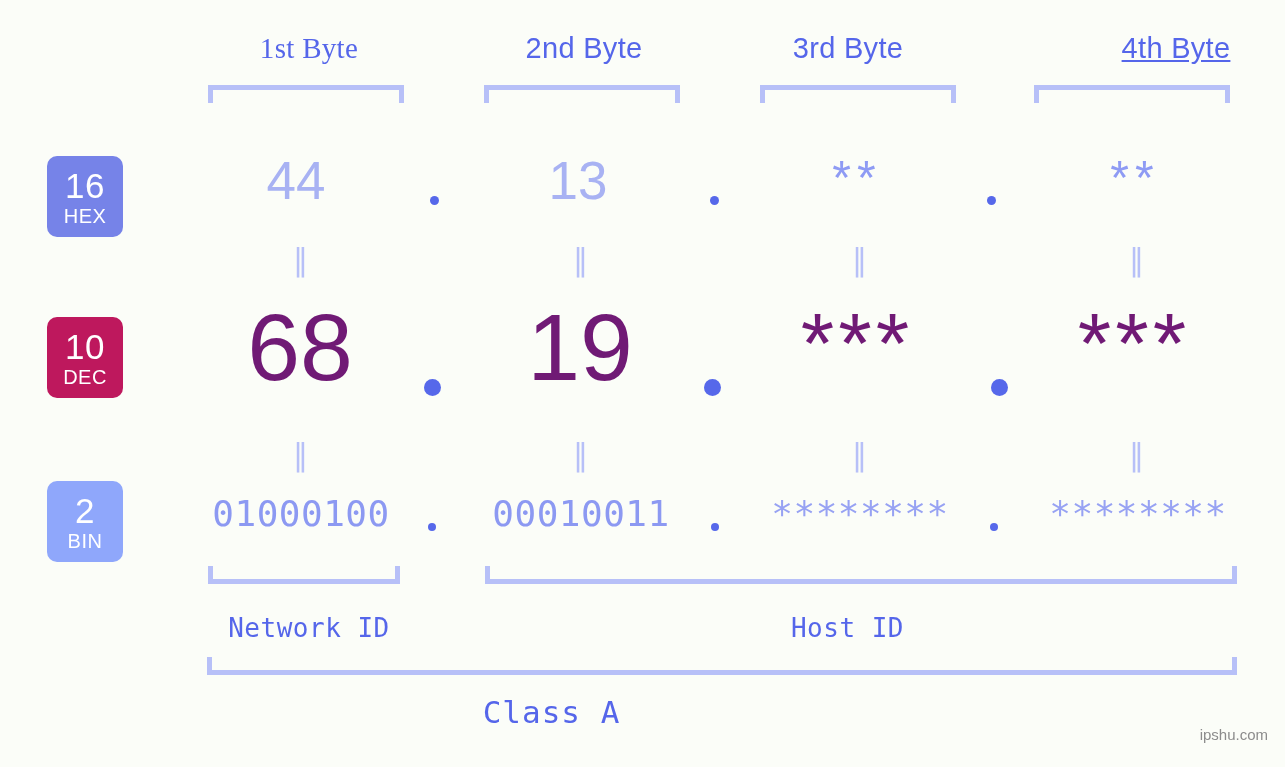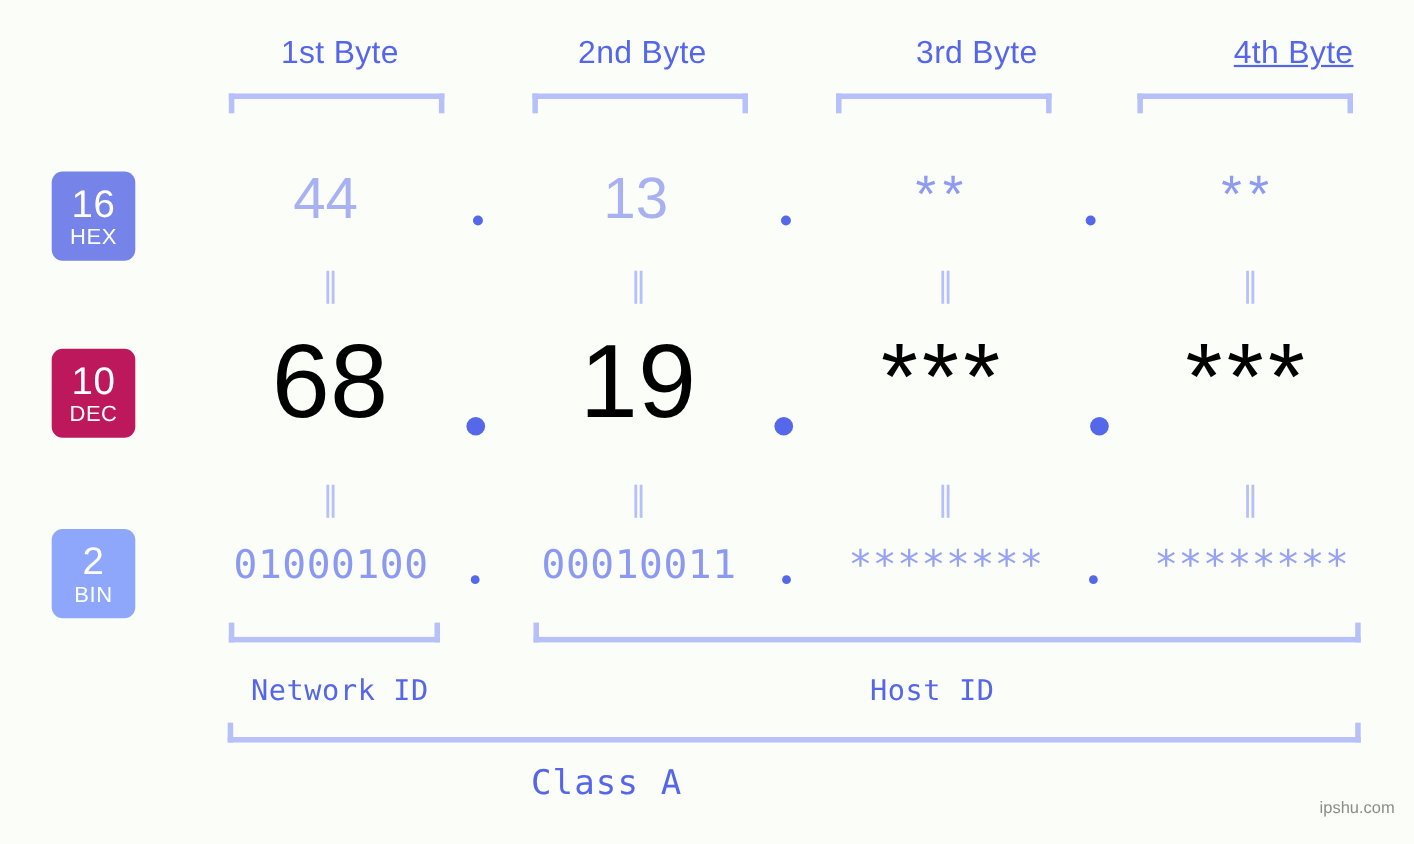--- a/index.html
+++ b/index.html
@@ -100,21 +100,21 @@
     font-size: 48px;
     color: #8e9bf4;
     letter-spacing: 6px;
   }
 
   
   .row-dec .cell {
     top: 300px;
     width: 240px;
     font-size: 95px;
-    color: #000000;
+    color: #701a75;
     font-family: "Liberation Sans", sans-serif;
     line-height: 1;
   }
   .row-dec .cell.stars {
     font-size: 86px;
     letter-spacing: 4px;
   }
 
   
   .row-bin .cell {
@@ -182,23 +182,23 @@
     font-size: 15px;
     color: #8c8c8c;
     font-family: Liberation Sans, sans-serif;
   }
 </style>
 </head>
 <body>
 
 <div class="stage">
 
-  <div class="byte-header" style="left:189px;">1st Byte</div>
+  <div class="byte-header" style="left:189px;font-family:Liberation Serif, serif;">1st Byte</div>
   <div class="byte-header" style="left:464px;">2nd Byte</div>
-  <div class="byte-header" style="left:768px;">3rd Byte</div>
+  <div class="byte-header" style="left:728px;">3rd Byte</div>
   <div class="byte-header" style="left:1056px;text-decoration:underline;">4th Byte</div>
 
   <div class="bracket-top" style="left:208px;  top:85px; width:196px;"></div>
   <div class="bracket-top" style="left:484px;  top:85px; width:196px;"></div>
   <div class="bracket-top" style="left:760px;  top:85px; width:196px;"></div>
   <div class="bracket-top" style="left:1034px; top:85px; width:196px;"></div>
 
   <div class="badge" id="badge-hex">
     <span class="num">16</span>
     <span class="abbr">HEX</span>

